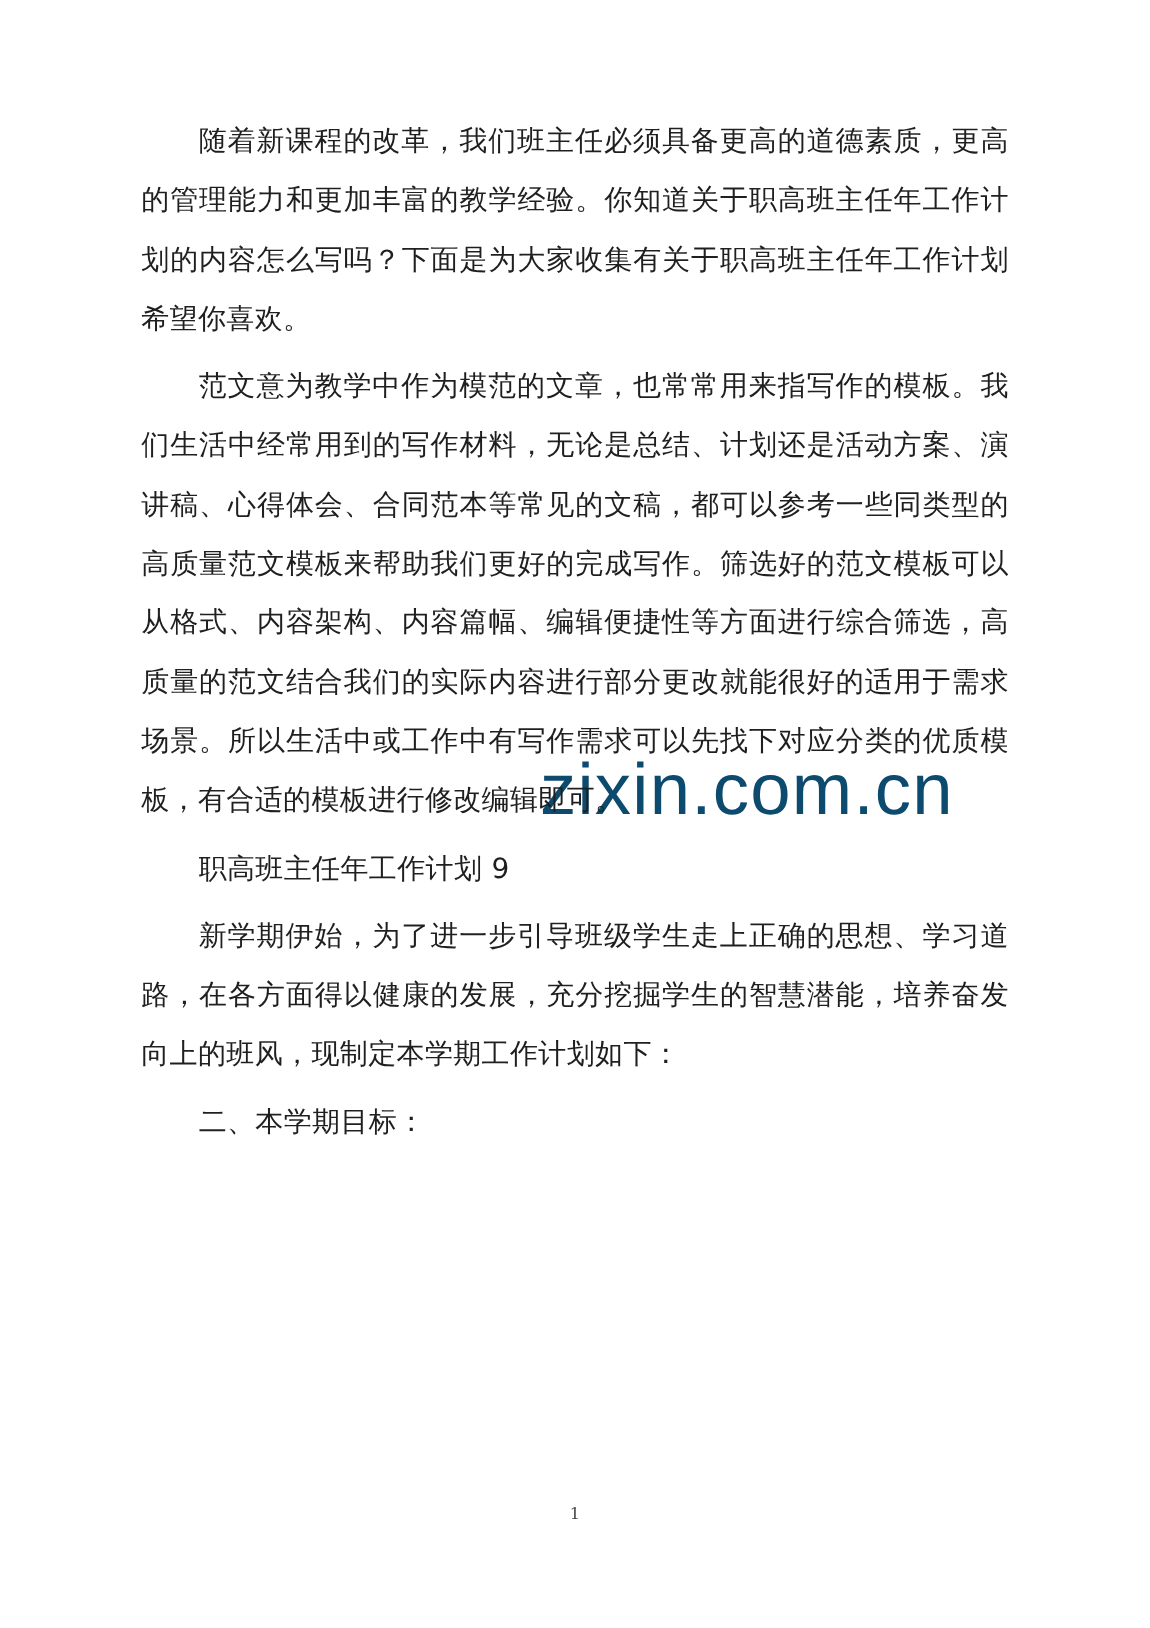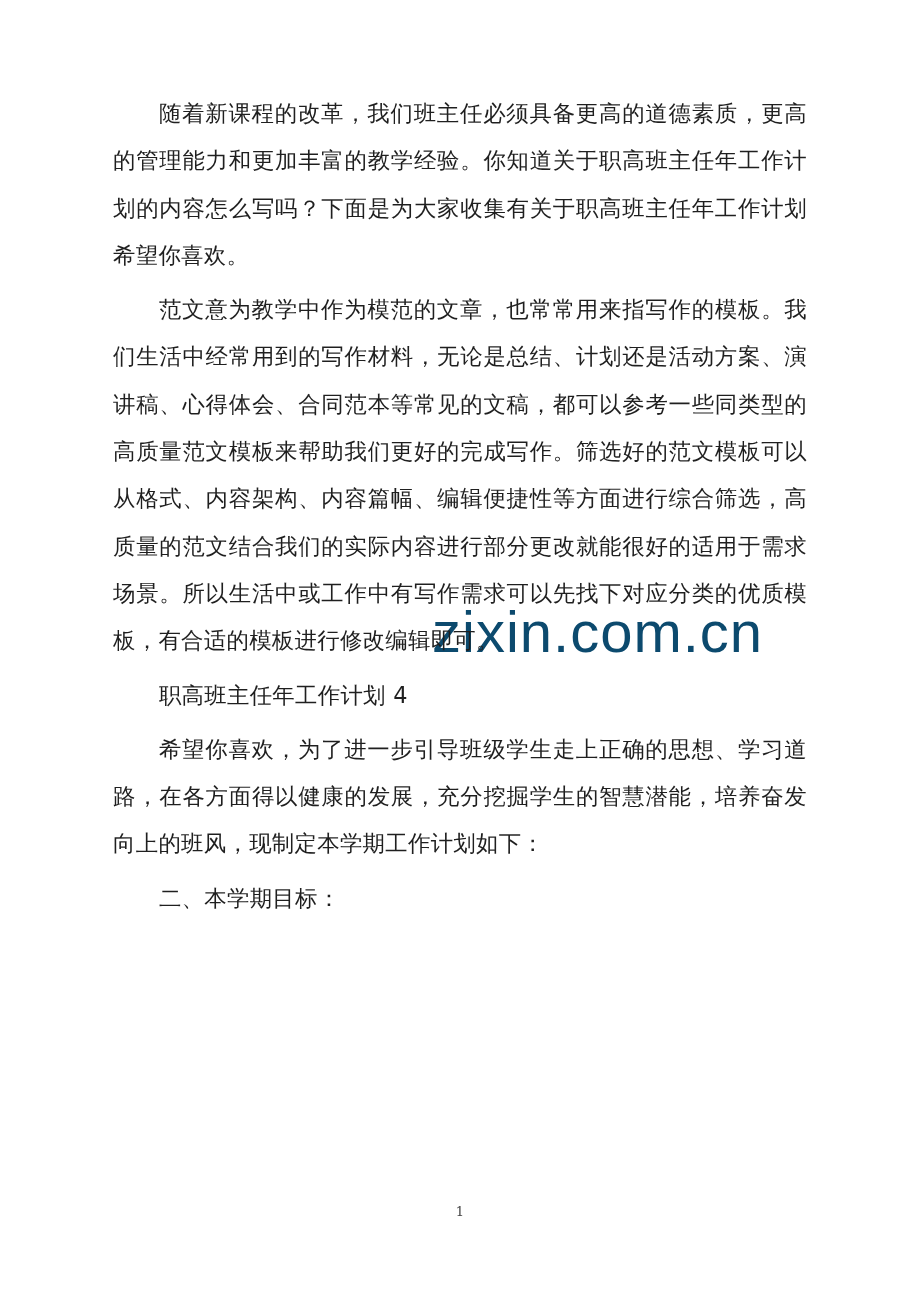--- a/index.html
+++ b/index.html
@@ -27,18 +27,18 @@
   }
 </style>
 </head>
 <body>
 
 <div class="page">
   <div class="watermark">zixin.com.cn</div>
   <div class="content">
     <p>随着新课程的改革，我们班主任必须具备更高的道德素质，更高的管理能力和更加丰富的教学经验。你知道关于职高班主任年工作计划的内容怎么写吗？下面是为大家收集有关于职高班主任年工作计划 希望你喜欢。</p>
     <p>范文意为教学中作为模范的文章，也常常用来指写作的模板。我们生活中经常用到的写作材料，无论是总结、计划还是活动方案、演讲稿、心得体会、合同范本等常见的文稿，都可以参考一些同类型的高质量范文模板来帮助我们更好的完成写作。筛选好的范文模板可以从格式、内容架构、内容篇幅、编辑便捷性等方面进行综合筛选，高质量的范文结合我们的实际内容进行部分更改就能很好的适用于需求场景。所以生活中或工作中有写作需求可以先找下对应分类的优质模板，有合适的模板进行修改编辑即可。</p>
-    <p class="heading">职高班主任年工作计划 4</p>
-    <p>希望你喜欢，为了进一步引导班级学生走上正确的思想、学习道路，在各方面得以健康的发展，充分挖掘学生的智慧潜能，培养奋发向上的班风，现制定本学期工作计划如下：</p>
+    <p class="heading">职高班主任年工作计划 9</p>
+    <p>新学期伊始，为了进一步引导班级学生走上正确的思想、学习道路，在各方面得以健康的发展，充分挖掘学生的智慧潜能，培养奋发向上的班风，现制定本学期工作计划如下：</p>
     <p class="heading">二、本学期目标：</p>
   </div>
   <div class="page-number">1</div>
 </div>
 
 </body></html>

